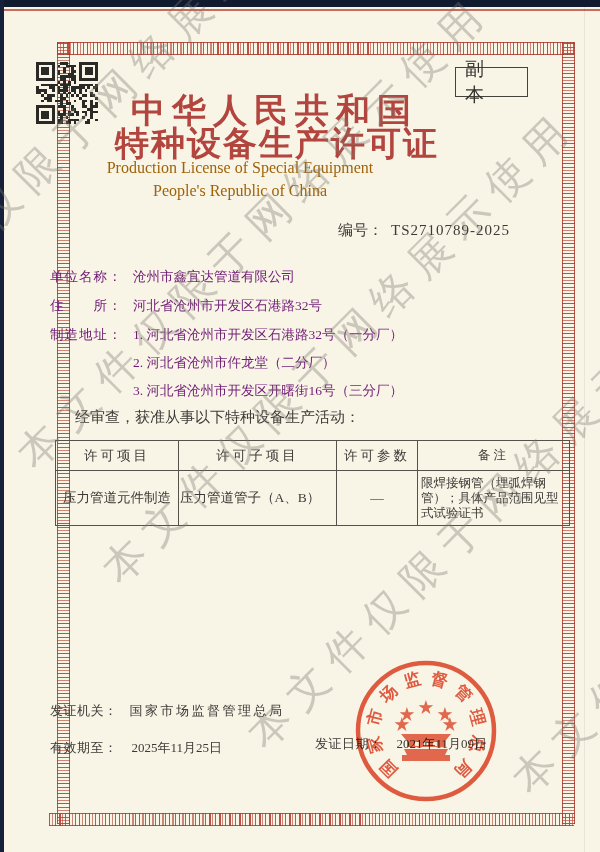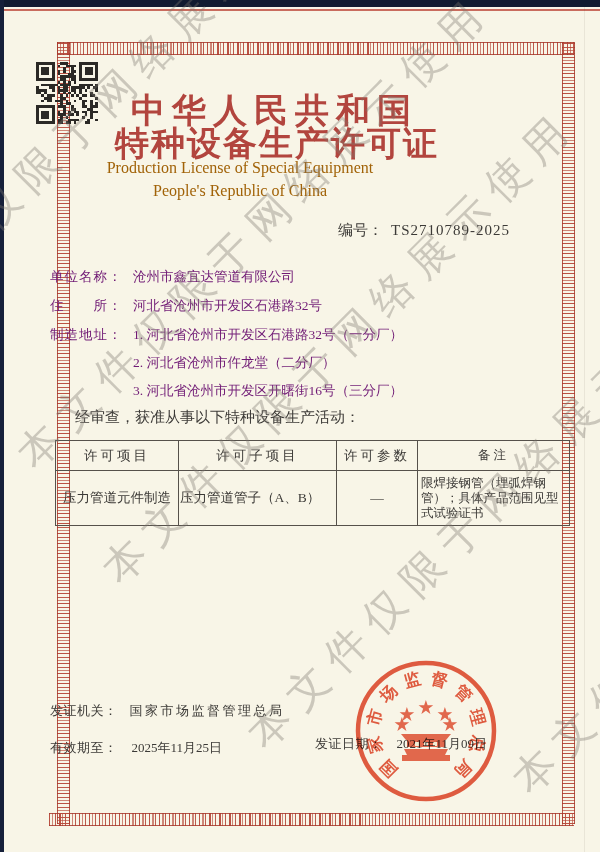--- a/index.html
+++ b/index.html
@@ -268,20 +268,21 @@
           <rect x="2" y="2" width="3" height="3" fill="#2b2926"></rect>
           <rect x="16" y="0" width="7" height="7" fill="#2b2926"></rect>
           <rect x="17" y="1" width="5" height="5" fill="#f8f5e7"></rect>
           <rect x="18" y="2" width="3" height="3" fill="#2b2926"></rect>
           <rect x="0" y="16" width="7" height="7" fill="#2b2926"></rect>
           <rect x="1" y="17" width="5" height="5" fill="#f8f5e7"></rect>
           <rect x="2" y="18" width="3" height="3" fill="#2b2926"></rect>
         </svg>
     </div>
 
+    <div class="copy-box">副 本</div>
 
     <div class="title-cn1">中华人民共和国</div>
     <div class="title-cn2">特种设备生产许可证</div>
     <div class="title-en title-en1">Production License of Special Equipment</div>
     <div class="title-en title-en2">People's Republic of China</div>
 
     <div class="number-line">
       <span class="lab">编号：</span><span class="val">TS2710789-2025</span>
     </div>
 

